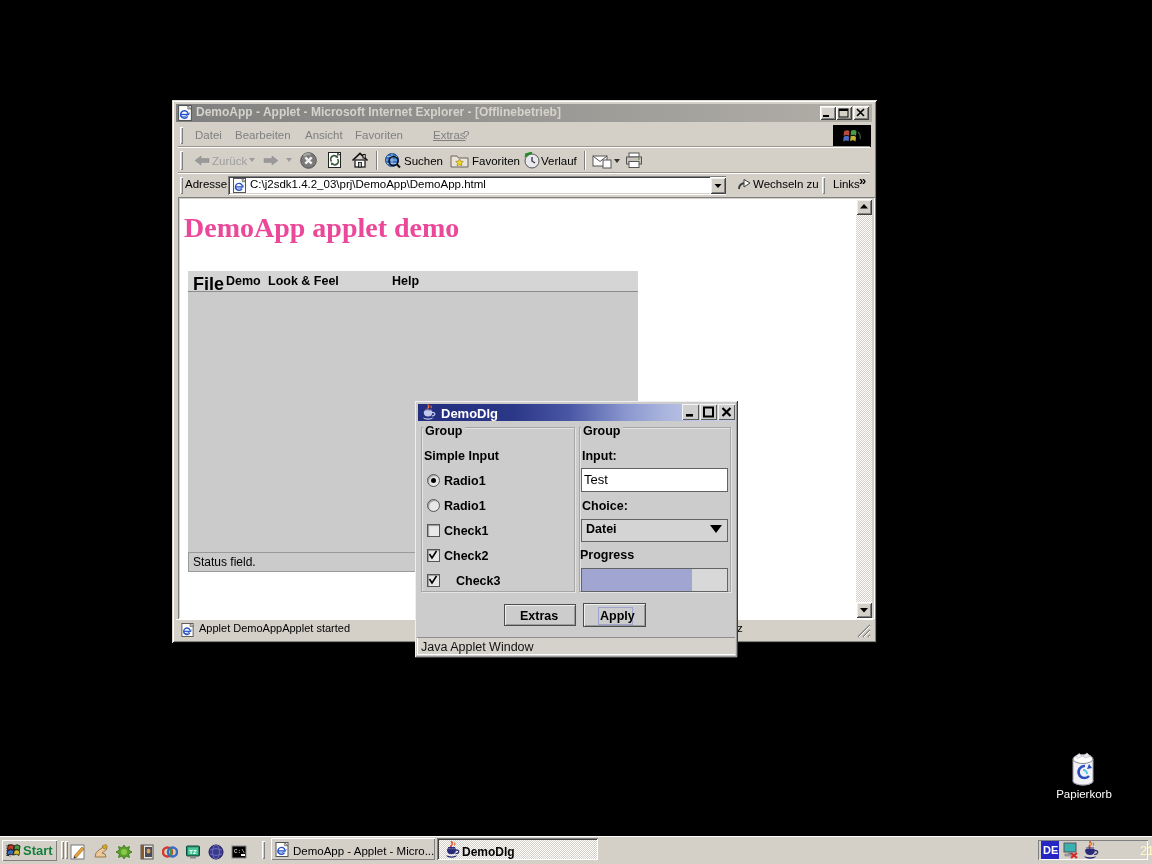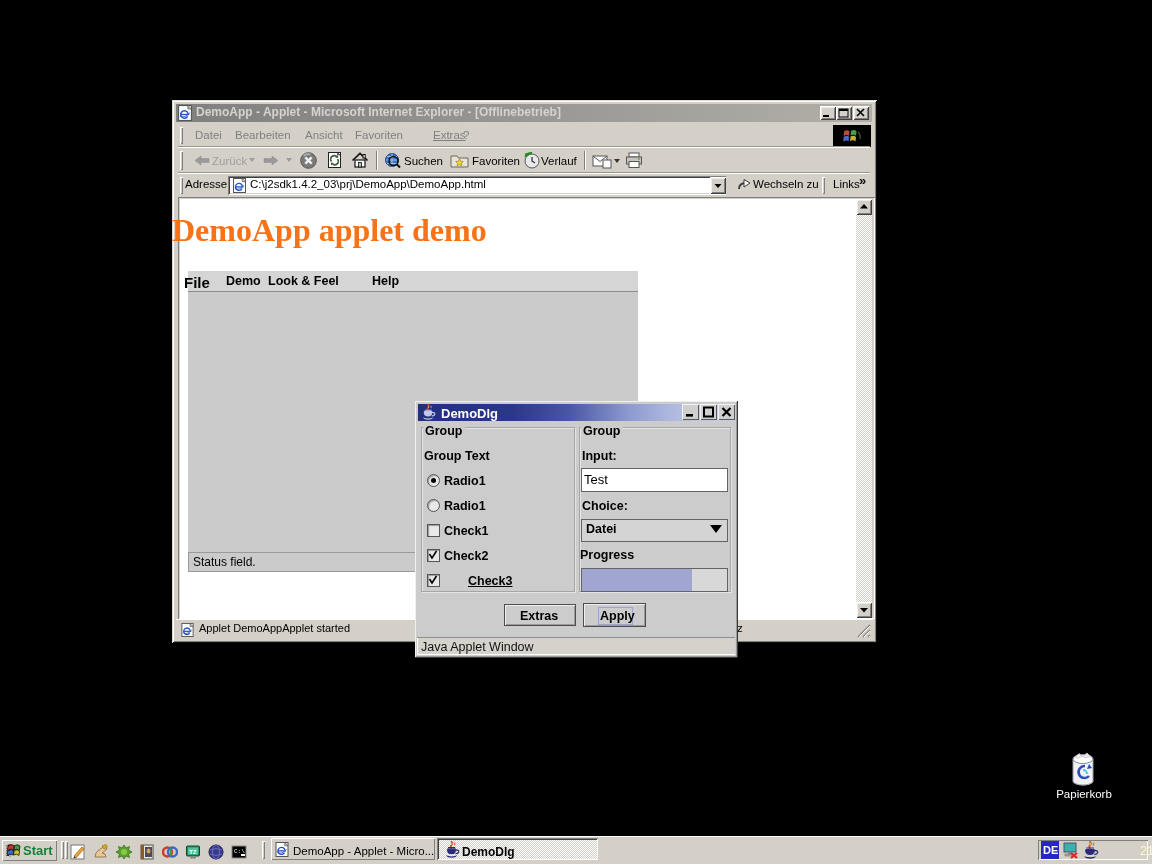--- a/index.html
+++ b/index.html
@@ -191,28 +191,28 @@
     <svg width="16" height="16">
       <path d="M8 5 L12 9.5 L4 9.5 Z" fill="#000"></path>
     </svg>
   </div>
 <div class="capbtn" style="left:856px;top:602px;width:16px;height:16px;background:#d4d0c8;">
     <svg width="16" height="16">
       <path d="M8 10.5 L12 6 L4 6 Z" fill="#000"></path>
     </svg>
   </div>
 
-<span style="left:172px;top:212px;font-family:'Liberation Serif',serif;font-weight:bold;font-size:32px;color:#f97316;white-space:nowrap;">DemoApp applet demo</span>
+<span style="left:184px;top:212px;font-family:'Liberation Serif',serif;font-weight:bold;font-size:28px;color:#ec4899;white-space:nowrap;">DemoApp applet demo</span>
 
 <div style="left:188px;top:271px;width:450px;height:281px;background:#cbcbcb;"></div>
 <div style="left:188px;top:271px;width:450px;height:21px;background:#d5d5d5;border-bottom:1px solid #8c8c8c;"></div>
-<b class="jl" style="left:184px;top:274px;font-size:15px;">File</b>
+<b class="jl" style="left:193px;top:274px;font-size:18px;">File</b>
 <b class="jl" style="left:226px;top:274px;font-size:12.5px;">Demo</b>
 <b class="jl" style="left:268px;top:274px;font-size:12.5px;">Look &amp; Feel</b>
-<b class="jl" style="left:348px;top:274px;font-size:12.5px;padding-left:24px;">Help</b>
+<b class="jl" style="left:368px;top:274px;font-size:12.5px;padding-left:24px;">Help</b>
 <div style="left:188px;top:552px;width:450px;height:20px;background:#cbcbcb;border:1px solid #9a9a9a;"></div>
 <span style="left:193px;top:555px;font-size:12px;color:#000;white-space:nowrap;">Status field.</span>
 
 <div style="left:176px;top:619px;width:697px;height:21px;background:#d4d0c8;box-shadow:inset 0 1px 0 #fff;"></div>
 <div style="left:181px;top:623px;width:13px;height:14px;">
     <svg width="13" height="14" viewBox="0 0 13 15">
       <rect x="0.5" y="0.5" width="12" height="14" fill="#fff" stroke="#555"></rect>
       <path d="M9.2 0.5 L12.5 3.8 L9.2 3.8 Z" fill="#d4d0c8" stroke="#555" stroke-width="0.7"></path>
       <path d="M9.4 8.2 a3.5 3.5 0 1 0 -0.4 2.4" fill="none" stroke="#2351c8" stroke-width="1.4"></path>
       <path d="M2.2 8.9 h8.3" stroke="#2351c8" stroke-width="1.3"></path>
@@ -254,41 +254,41 @@
     </svg>
   </div>
 <div class="mbtn" style="left:718px;top:404px;">
     <svg width="17" height="16">
       <path d="M4.5 4 L12.5 12 M12.5 4 L4.5 12" stroke="#000" stroke-width="2.2"></path>
     </svg>
   </div>
 
 <div class="jgroup" style="left:421px;top:427px;width:154px;height:165px;"></div>
 <b class="jl" style="left:423px;top:424px;background:#cccccc;padding:0 2px;">Group</b>
-<b class="jl" style="left:424px;top:449px;">Group Text</b>
+<b class="jl" style="left:424px;top:449px;">Simple Input</b>
 <div class="jradio" style="left:427px;top:474px;">
     <div style="left:3px;top:3px;width:5px;height:5px;background:#000;border-radius:50%;position:absolute;"></div>
   </div>
 <b class="jl" style="left:444px;top:474px;">Radio1</b>
 <div class="jradio" style="left:427px;top:499px;"></div>
 <b class="jl" style="left:444px;top:499px;">Radio1</b>
 <div class="jcheck" style="left:427px;top:524px;"></div>
 <b class="jl" style="left:444px;top:524px;">Check1</b>
 <div class="jcheck" style="left:427px;top:549px;">
     <svg width="12" height="12">
       <path d="M2.5 5 L5 9 L9.5 2" stroke="#000" stroke-width="1.6" fill="none"></path>
     </svg>
   </div>
 <b class="jl" style="left:444px;top:549px;">Check2</b>
 <div class="jcheck" style="left:427px;top:574px;">
     <svg width="12" height="12">
       <path d="M2.5 5 L5 9 L9.5 2" stroke="#000" stroke-width="1.6" fill="none"></path>
     </svg>
   </div>
-<b class="jl" style="left:468px;top:574px;text-decoration:underline;">Check3</b>
+<b class="jl" style="left:456px;top:574px;">Check3</b>
 
 <div class="jgroup" style="left:579px;top:427px;width:152px;height:165px;"></div>
 <b class="jl" style="left:581px;top:424px;background:#cccccc;padding:0 2px;">Group</b>
 <b class="jl" style="left:582px;top:449px;">Input:</b>
 <div style="left:581px;top:468px;width:147px;height:24px;background:#fff;border:1px solid #636363;"></div>
 <span style="left:584px;top:472px;font-size:13px;color:#000;">Test</span>
 <b class="jl" style="left:582px;top:499px;">Choice:</b>
 <div style="left:581px;top:519px;width:147px;height:23px;background:#d4d4d4;border:1px solid #636363;"></div>
 <b class="jl" style="left:586px;top:522px;">Datei</b>
 <span style="left:710px;top:525px;width:0;height:0;border:6.5px solid transparent;border-top:8px solid #000;"></span>

